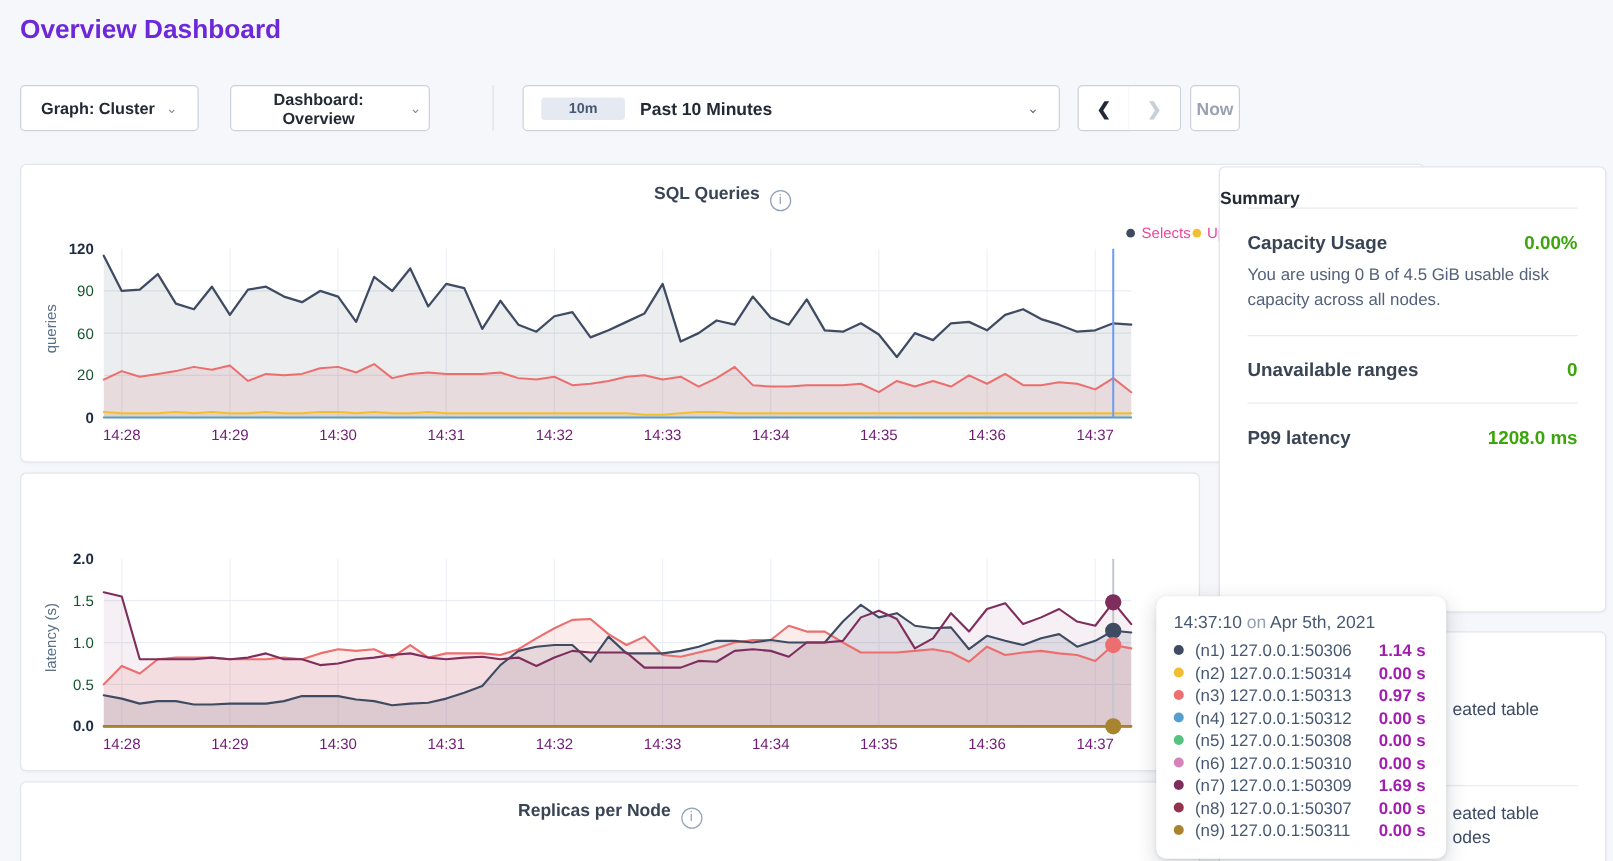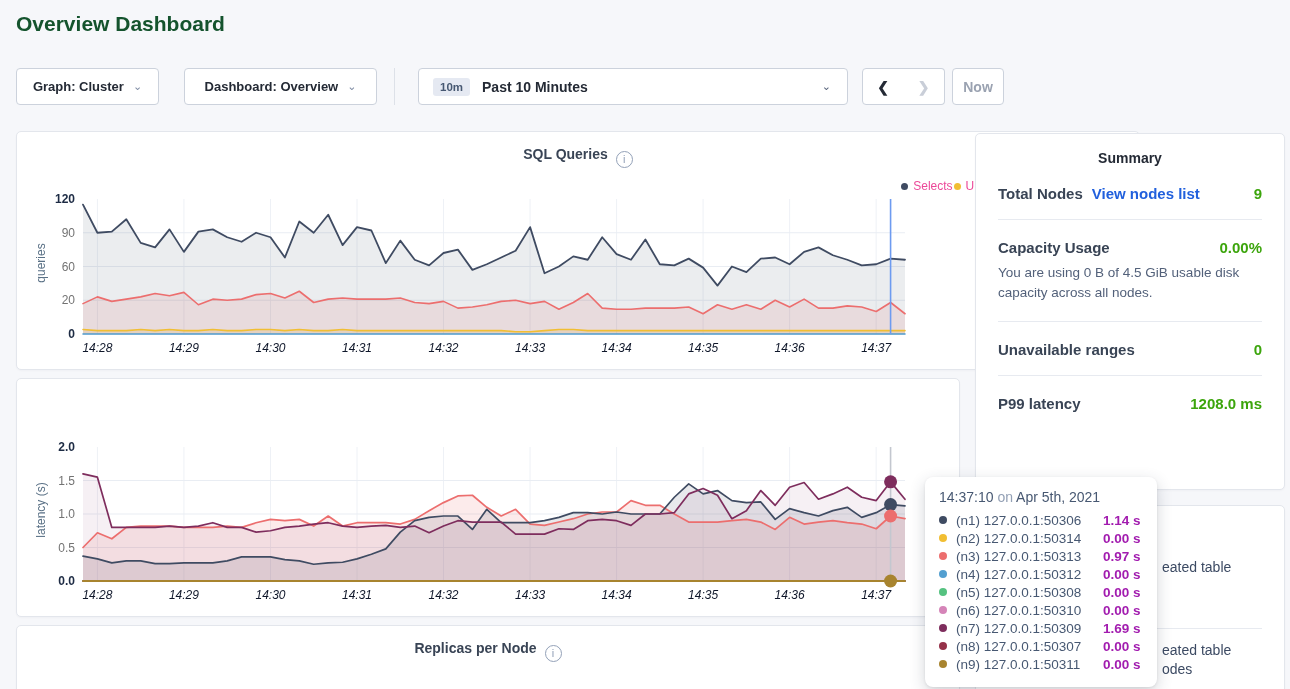--- a/index.html
+++ b/index.html
@@ -1,52 +1,52 @@
 <!DOCTYPE html>
 <html><head>
 <meta charset="utf-8">
 <style>
   html,body{margin:0;padding:0;background:#f6f7fa;}
   .page{position:relative;width:1290px;height:689px;background:#f6f7fa;overflow:hidden;
         font-family:"Liberation Sans",sans-serif;color:#242a35;}
-  .page-title{position:absolute;left:16px;top:12px;font-size:21px;font-weight:600;color:#14532d;margin:0;}
+  .page-title{position:absolute;left:16px;top:12px;font-size:21px;font-weight:600;color:#6d28d9;margin:0;}
   
   .btn{position:absolute;top:68px;height:37px;background:#fff;border:1px solid #ccd2dc;border-radius:4px;
        display:flex;align-items:center;justify-content:center;font-size:13px;font-weight:700;color:#242a35;
        box-sizing:border-box;cursor:pointer;}
   .chev{color:#7e8ba3;font-size:11px;margin-left:9px;font-weight:400;}
   .vdiv{position:absolute;left:394px;top:68px;width:1px;height:37px;background:#dde1e8;}
   .timepicker{justify-content:flex-start;padding:0 14px;}
   .time-badge{background:#e5e9f2;color:#475872;font-size:11.5px;font-weight:700;border-radius:3px;
-              padding:3px 7px;margin-right:12px;}
+              padding:3px 22px;margin-right:12px;}
   .time-label{font-size:14px;font-weight:700;}
   .time-chev{position:absolute;right:16px;color:#56627a;font-size:11px;font-weight:400;}
   .pager-prev{border-radius:4px 0 0 4px;}
   .pager-next{border-radius:0 4px 4px 0;border-left:none;color:#c9ced8;}
   .arrow-glyph{font-size:14px;}
   .now-btn{color:#9aa2b1;font-size:14px;}
   
   .card{position:absolute;background:#fff;border:1px solid #e3e6ec;border-radius:5px;
         box-shadow:0 1px 2px rgba(16,30,60,.03);box-sizing:border-box;}
   .chart-title{position:absolute;top:14px;left:0;right:0;text-align:center;font-size:14px;
                font-weight:700;color:#394455;}
   .info-icon{display:inline-flex;width:17px;height:17px;border:1px solid #93a1b8;border-radius:50%;
              align-items:center;justify-content:center;font-size:11px;font-weight:400;color:#93a1b8;
              margin-left:8px;vertical-align:-4px;box-sizing:border-box;cursor:pointer;}
   .legend{position:absolute;top:47px;right:26px;display:flex;gap:1px;font-size:12px;color:#ec4899;}
   .legend-item{display:flex;align-items:center;gap:5px;cursor:pointer;}
   .legend-dot{width:7px;height:7px;border-radius:50%;}
   .plot{position:absolute;overflow:visible;}
-  .tick-x{position:absolute;font-size:12px;color:#0f172a;transform:translateX(-50%);white-space:nowrap;font-style:italic;}
-  .tick-y{position:absolute;font-size:12px;color:#737373;text-align:right;width:44px;left:-52px;}
+  .tick-x{position:absolute;font-size:12px;color:#701a75;transform:translateX(-50%);white-space:nowrap;}
+  .tick-y{position:absolute;font-size:12px;color:#14532d;text-align:right;width:44px;left:-52px;}
   .tick-y.end{font-weight:700;color:#1d2b44;}
   .axis-unit{position:absolute;left:-22px;top:124px;width:92px;height:14px;text-align:center;
              font-size:12px;color:#5a7186;transform:rotate(-90deg);}
   
-  .sum-head{padding-top:16px;text-align:center;font-size:14px;font-weight:700;color:#242a35;}
+  .sum-head{padding-top:16px;text-align:left;font-size:14px;font-weight:700;color:#242a35;}
   .sum-body{padding:0 22px;}
   .sum-row{padding:19px 0 17px;}
   .sum-row.divided{border-top:1px solid #e7eaf0;}
   .sum-line{display:flex;align-items:baseline;font-size:15px;font-weight:700;color:#394455;}
   .sum-link{color:#2160dd;margin-left:9px;cursor:pointer;text-decoration:none;}
   .sum-val{margin-left:auto;color:#3ca50c;}
   .sum-sub{margin:7px 0 0;font-size:13.5px;font-weight:400;color:#53617a;line-height:1.5;}
   
   .event-frag{position:absolute;font-size:14px;color:#3c4a63;white-space:nowrap;cursor:pointer;}
   .event-div{position:absolute;left:22px;right:22px;height:1px;background:#e7eaf0;}
@@ -65,37 +65,37 @@
 <body>
 
 <div class="page">
 
   <h1 class="page-title">Overview Dashboard</h1>
 
   <button class="btn" style="left:16px;width:143px;">
     <span>Graph: Cluster</span>
     <span class="chev">⌄</span>
   </button>
-  <button class="btn" style="left:184px;width:193px;">
+  <button class="btn" style="left:184px;width:160px;">
     <span>Dashboard: Overview</span>
     <span class="chev">⌄</span>
   </button>
   <div class="vdiv"></div>
   <button class="btn timepicker" style="left:418px;width:430px;">
     <span class="time-badge">10m</span>
     <span class="time-label">Past 10 Minutes</span>
     <span class="chev time-chev">⌄</span>
   </button>
   <button class="btn pager-prev" style="left:862px;width:42px;">
     <span class="arrow-glyph">❮</span>
   </button>
   <button class="btn pager-next" style="left:903px;width:42px;">
     <span class="arrow-glyph">❯</span>
   </button>
-  <button class="btn now-btn" style="left:952px;width:52px;text-align:right;">
+  <button class="btn now-btn" style="left:952px;width:40px;text-align:right;">
     <span>Now</span>
   </button>
 
   <section class="card" style="left:16px;top:131px;width:1124px;height:239px;">
     <div class="chart-title">
       <span>SQL Queries</span><span class="info-icon">i</span>
     </div>
     <div class="legend" id="legend-0">
         <div class="legend-item">
           <div class="legend-dot" style="background: rgb(63, 75, 98);"></div>
@@ -214,27 +214,20 @@
 
   <section class="card" style="left:16px;top:625px;width:944px;height:120px;">
     <div class="chart-title">
       <span>Replicas per Node</span><span class="info-icon">i</span>
     </div>
   </section>
 
   <section class="card" style="left:975px;top:133px;width:310px;height:357px;">
     <div class="sum-head">Summary</div>
     <div class="sum-body" id="summary-rows">
-        <div class="sum-row">
-          <div class="sum-line">
-            <span>Total Nodes</span>
-            <a class="sum-link">View nodes list</a>
-            <span class="sum-val">9</span>
-          </div>
-        </div>
         <div class="sum-row divided">
           <div class="sum-line">
             <span>Capacity Usage</span>
             <span class="sum-val">0.00%</span>
           </div>
           <p class="sum-sub">You are using 0 B of 4.5 GiB usable disk capacity across all nodes.</p>
         </div>
         <div class="sum-row divided">
           <div class="sum-line">
             <span>Unavailable ranges</span>

